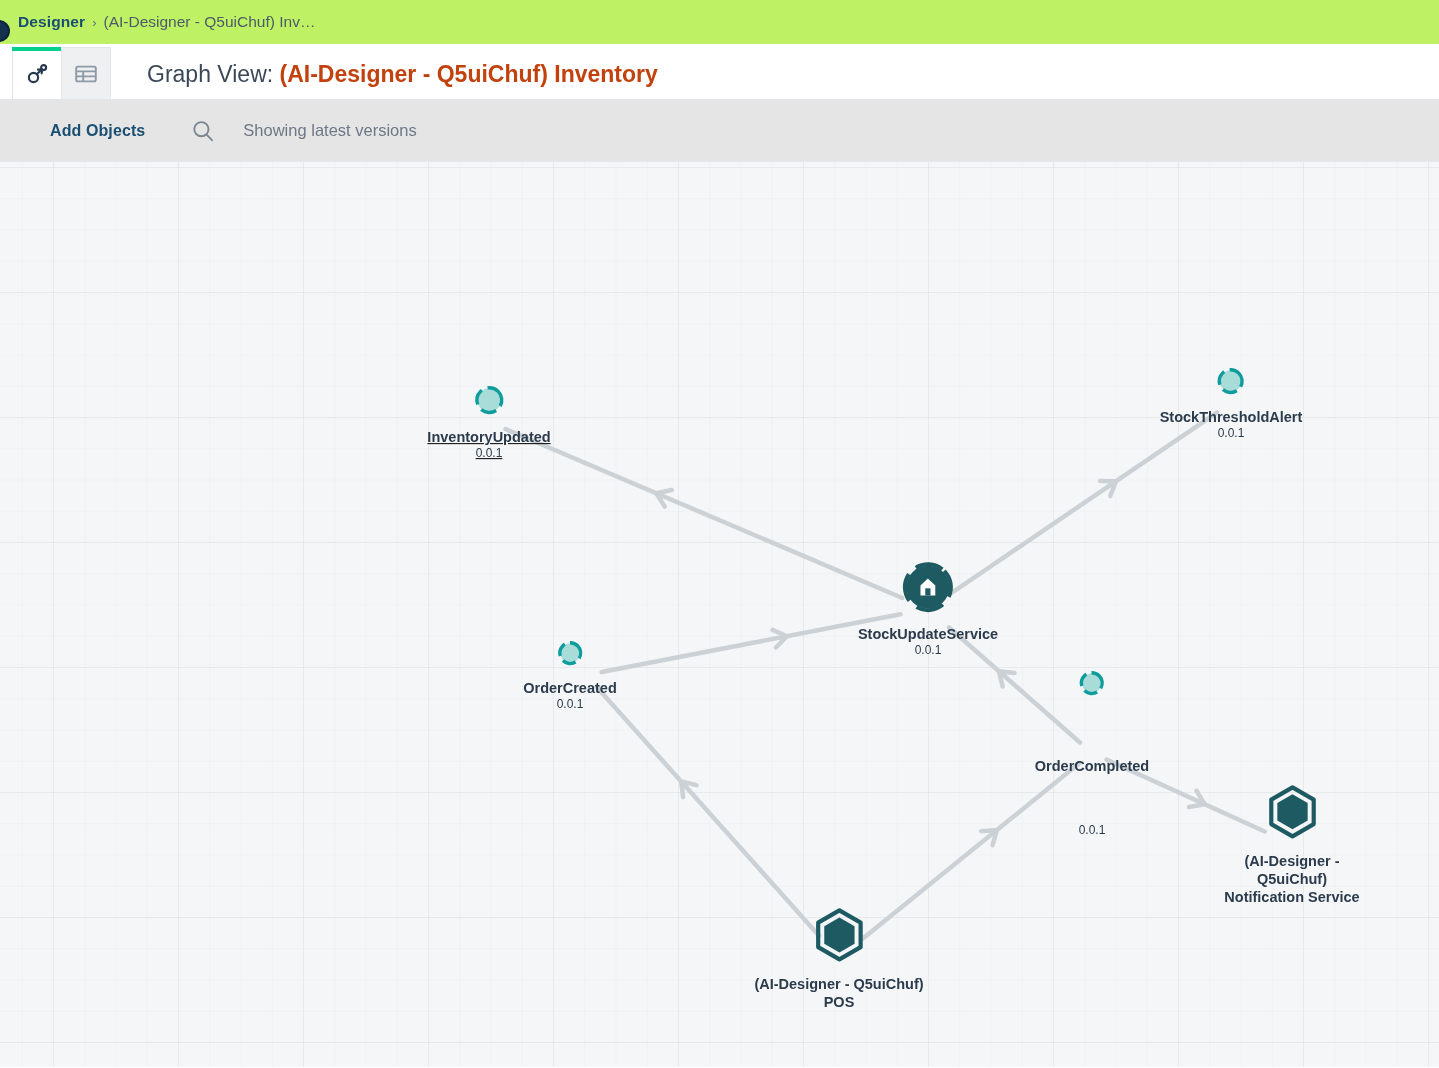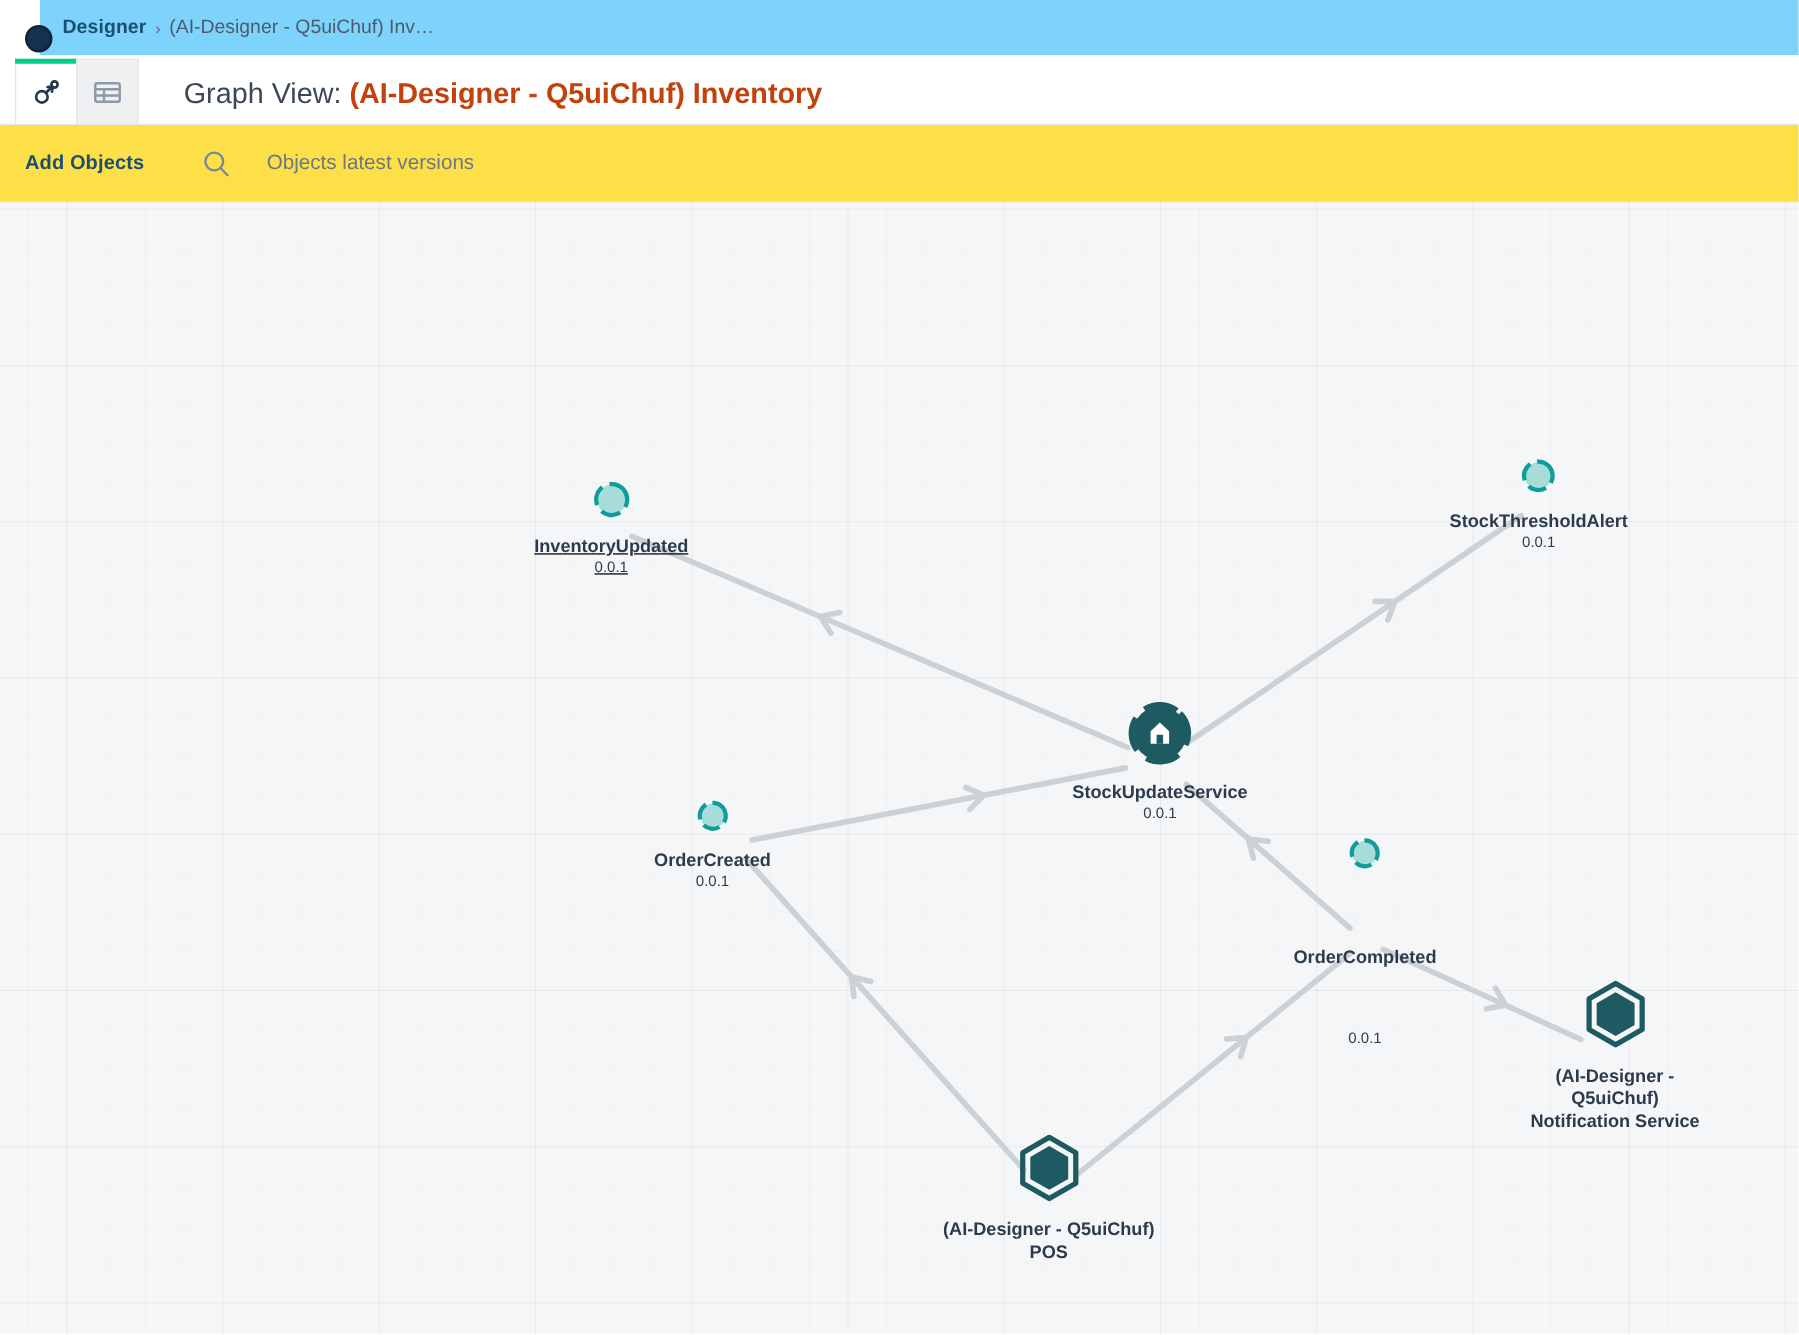--- a/index.html
+++ b/index.html
@@ -11,26 +11,25 @@
     font-family: "Liberation Sans", sans-serif;
     background: #ffffff;
   }
 
   .app { position: relative; width: 1439px; height: 1068px; background: #fff; }
 
   
   .breadcrumb-bar {
     position: relative;
     height: 44px;
-    background: #7dd3fc;
+    background: #bef264;
     display: flex;
     align-items: center;
     padding-left: 18px;
     font-size: 15.5px;
-    margin-left: 32px;
   }
   .corner-avatar {
     position: absolute;
     left: -12px;
     top: 20px;
     width: 22px;
     height: 22px;
     border-radius: 50%;
     background: #14324f;
     border: 2px solid #0f2438;
@@ -98,25 +97,25 @@
     padding-bottom: 11px;
     font-size: 23px;
     color: #3c4858;
     white-space: nowrap;
   }
   .page-title .strong { font-weight: bold; color: #c2410c; }
 
   
   .toolbar {
     height: 62px;
-    background: #fde047;
+    background: #e5e5e5;
     display: flex;
     align-items: center;
     border-bottom: 1px solid #e3e6ea;
-    padding-left: 20px;
+    padding-left: 50px;
   }
   .add-objects {
     color: #1b4f72;
     font-weight: bold;
     font-size: 16px;
     cursor: pointer;
     letter-spacing: .1px;
   }
   .search-wrap {
     display: flex;
@@ -216,21 +215,21 @@
 
   <div class="toolbar">
     <span class="add-objects">Add Objects</span>
     <div class="search-wrap">
       <span class="search-icon">
         <svg width="26" height="26" viewBox="0 0 26 26" fill="none">
           <circle cx="11.4" cy="11.2" r="7.1" stroke="#7b8794" stroke-width="1.9"></circle>
           <path d="M16.6 16.6 L22 22.2" stroke="#7b8794" stroke-width="1.9" stroke-linecap="round"></path>
         </svg>
       </span>
-      <span class="search-text" placeholder="Showing latest versions">Objects latest versions</span>
+      <span class="search-text" placeholder="Showing latest versions">Showing latest versions</span>
     </div>
   </div>
 
   <div class="canvas">
     <svg class="graph-svg" id="edges-svg" viewBox="0 0 1439 905">
         <g>
           <line x1="902.2397203688364" y1="436.0269423894588" x2="505.5601797628909" y2="267.05410846391936" stroke="#ccd1d6" stroke-width="4.5" stroke-linecap="round"></line>
           <polyline points="671.7855892538645,328.0783293647873 656.2984051931502,331.26378535562435 664.7314807899451,344.6385091276782" fill="none" stroke="#ccd1d6" stroke-width="4.5" stroke-linecap="round" stroke-linejoin="round"></polyline>
         </g>
         <g>

